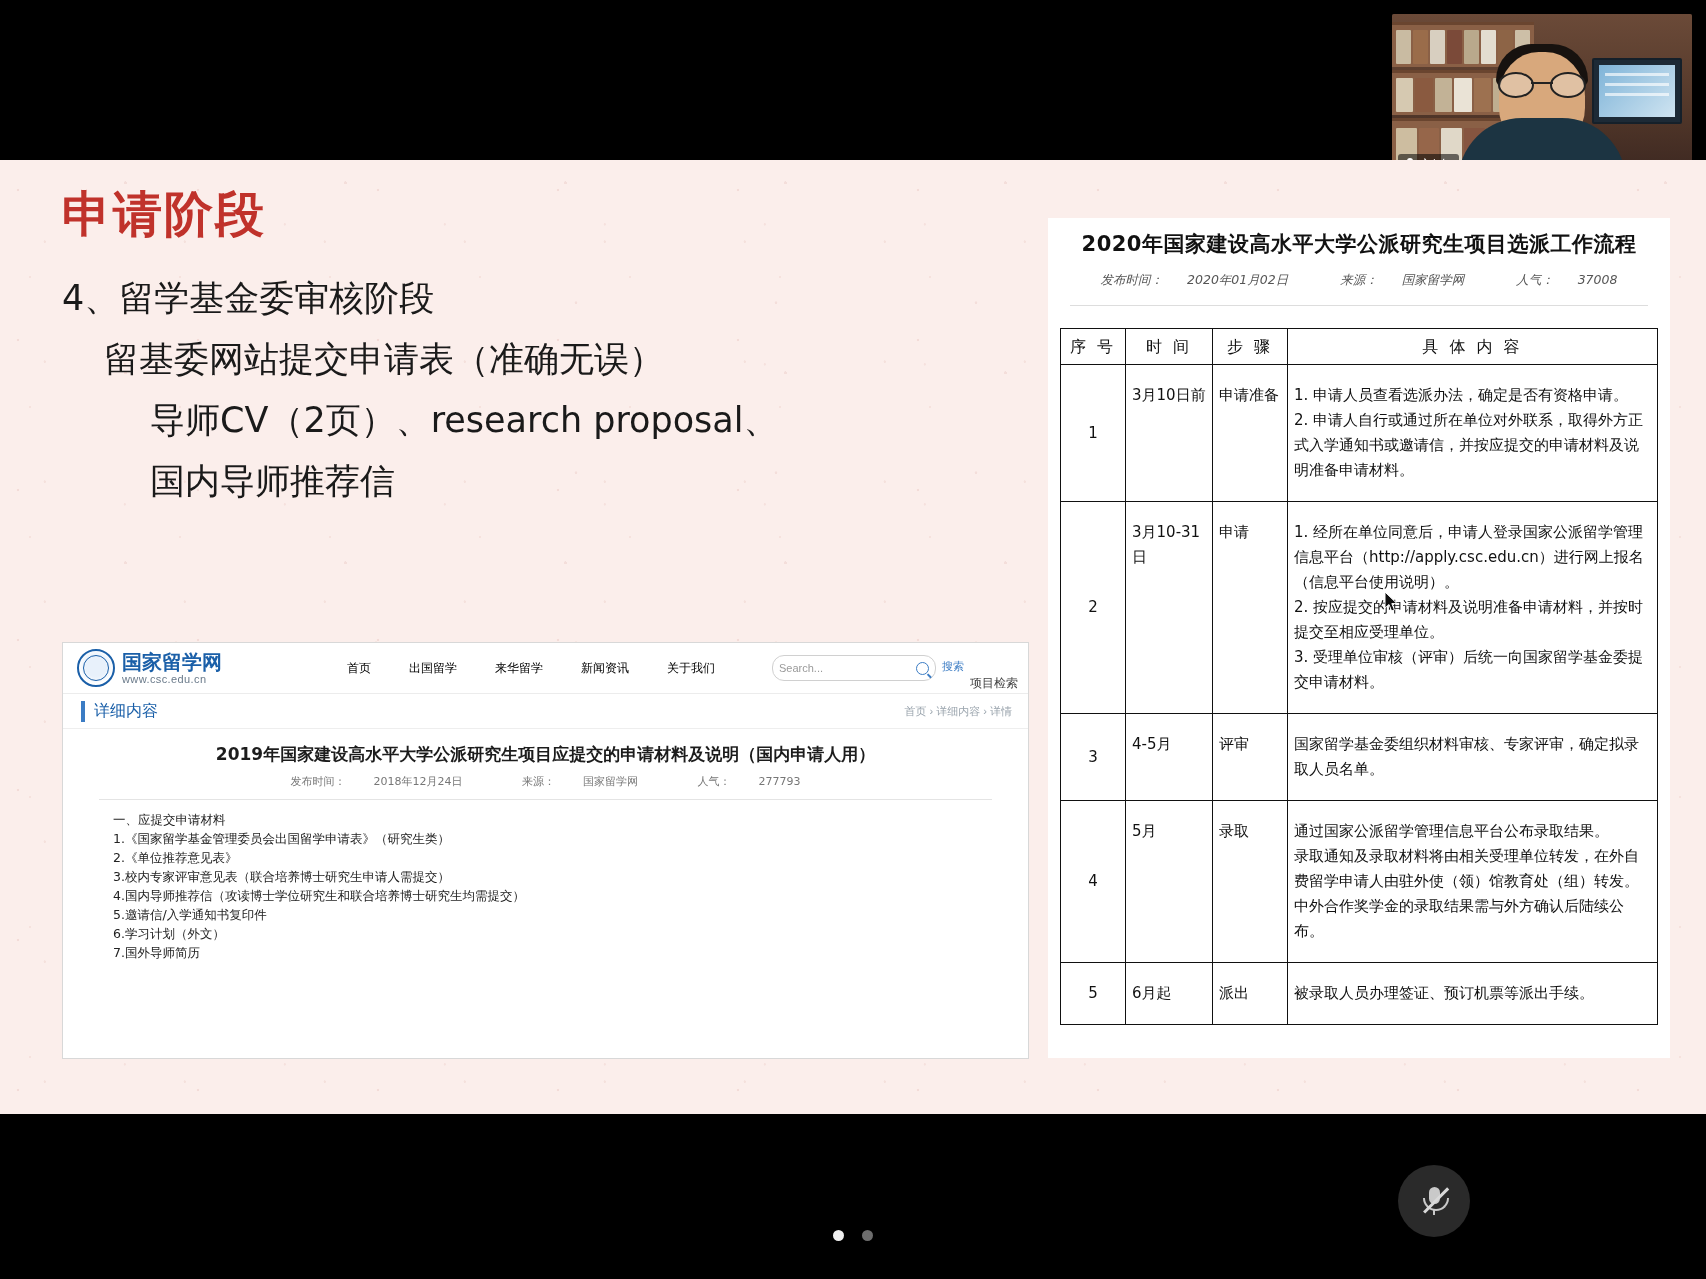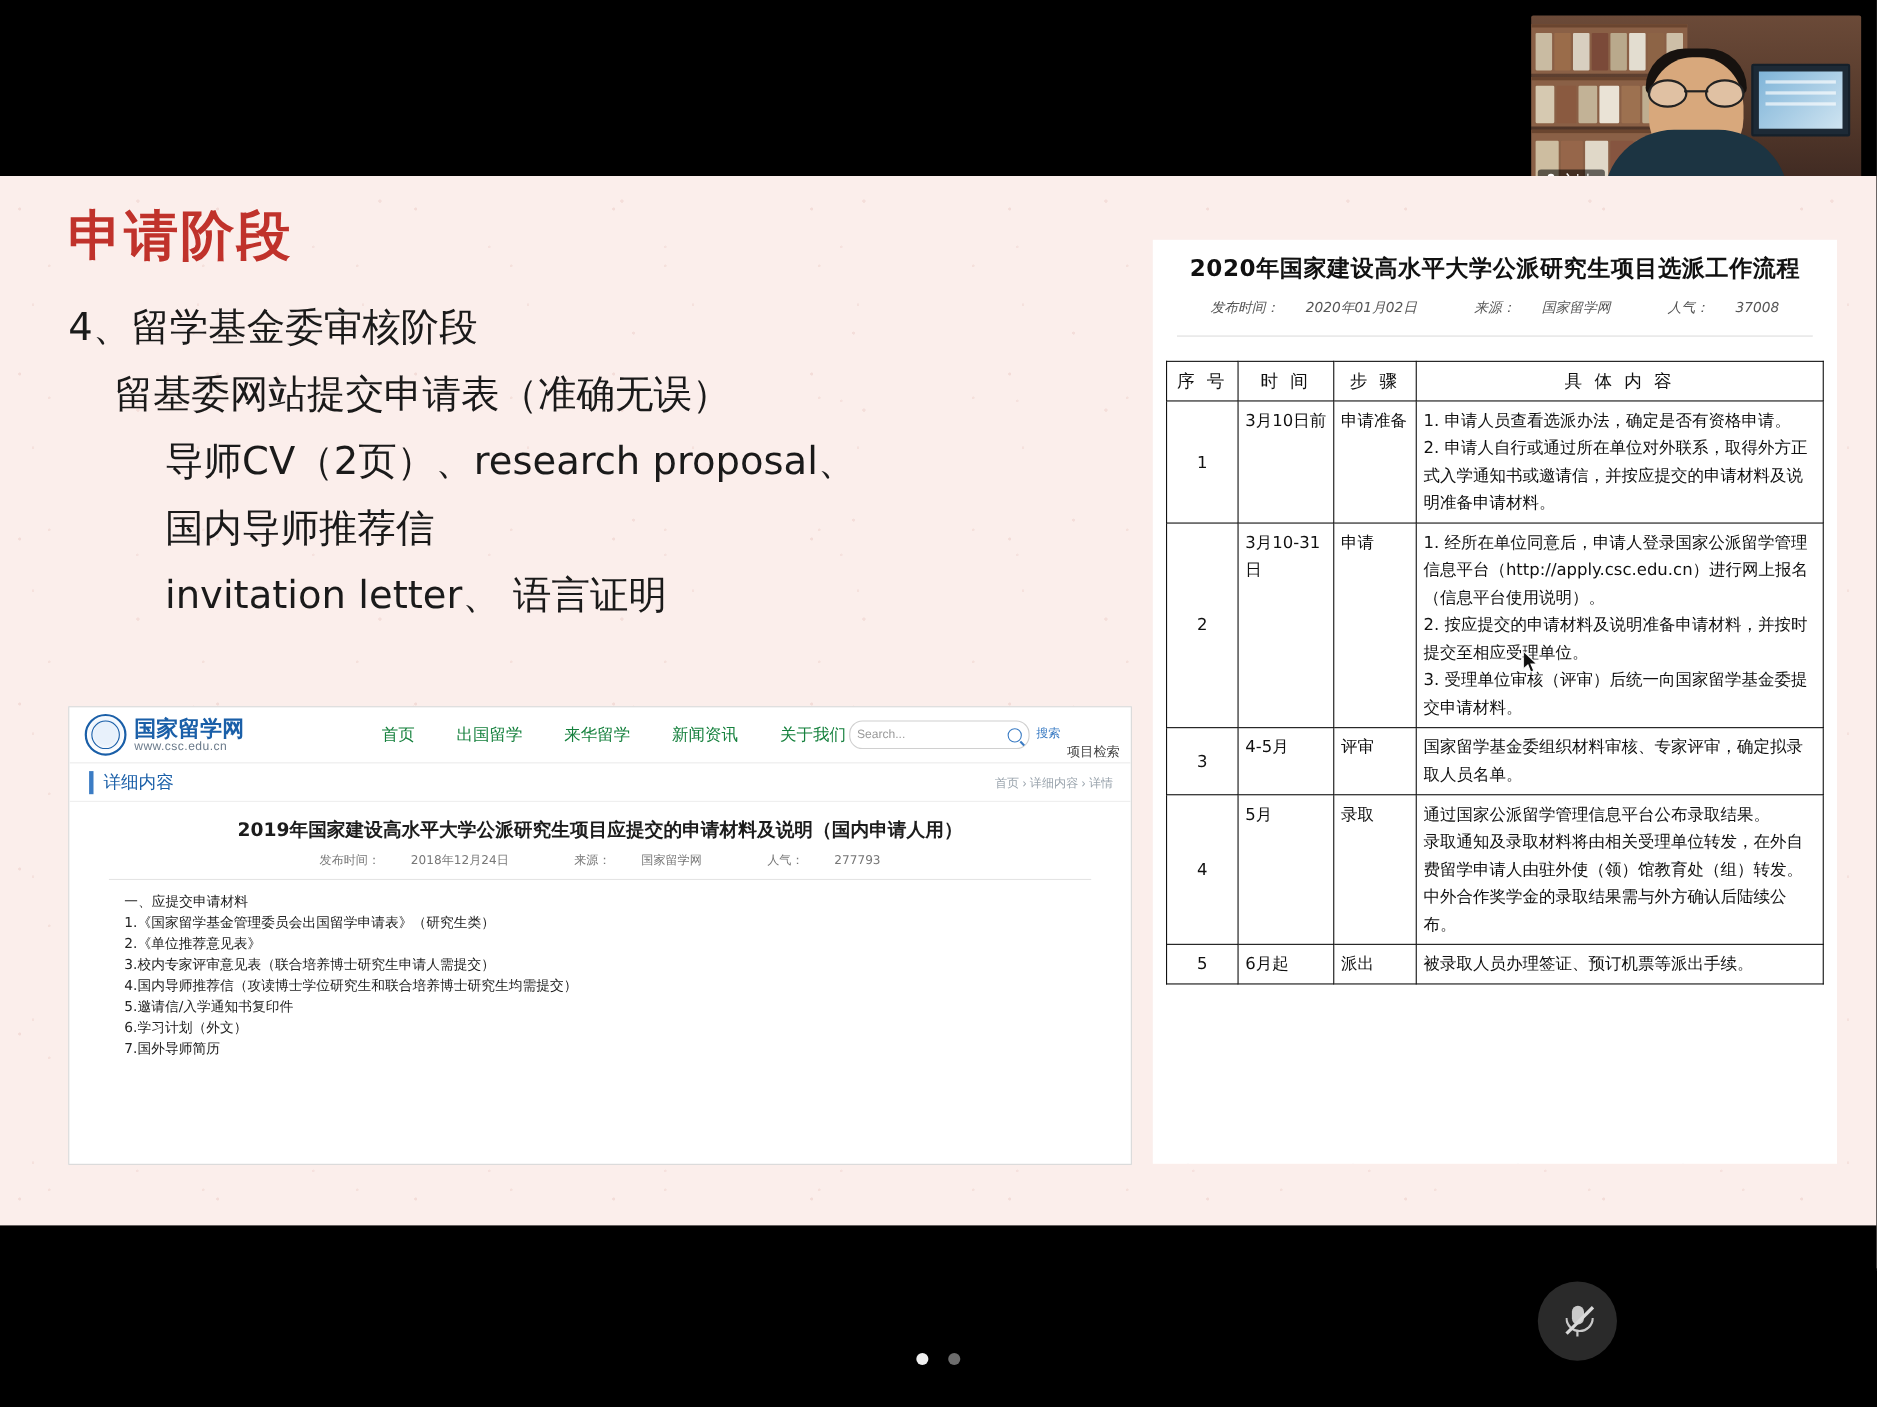--- a/index.html
+++ b/index.html
@@ -279,22 +279,22 @@
   }
   .web-logo-text-en {
     font-size: 11px;
     color: #6a7a8a;
     letter-spacing: .4px;
   }
   .web-menu {
     display: flex;
     gap: 38px;
     font-family: "DejaVu Sans", sans-serif;
-    font-size: 15px;
-    color: #15803d;
+    font-size: 12px;
+    color: #000000;
     margin-left: 20px;
   }
   .web-search {
     position: absolute;
     right: 92px;
     top: 12px;
     width: 150px;
     height: 24px;
     border: 1px solid #d0d0d0;
     border-radius: 12px;
@@ -472,21 +472,21 @@
   }
   table.flow {
     margin: 22px auto 0;
     border-collapse: collapse;
     width: 598px;
     font-family: "DejaVu Sans", sans-serif;
     color: #111;
   }
   table.flow th, table.flow td {
     border: 1px solid #111;
-    padding: 5px 6px;
+    padding: 18px 6px;
     vertical-align: top;
     font-size: 15px;
     line-height: 25px;
     font-weight: normal;
   }
   table.flow th {
     text-align: center;
     font-size: 16px;
     letter-spacing: 3px;
     padding: 5px 2px;
@@ -647,21 +647,20 @@
 
   <div class="slide">
 
     <div class="slide-title">申请阶段</div>
 
     <div class="body-block">
       <div class="body-line">4、留学基金委审核阶段</div>
       <div class="body-line indent">留基委网站提交申请表（准确无误）</div>
       <div class="body-line indent2">导师CV（2页）、research proposal、</div>
       <div class="body-line indent2">国内导师推荐信</div>
-      <div class="body-line indent2">invitation letter、 语言证明</div>
     </div>
 
     <div class="web-card">
 
       <div class="web-nav">
         <div class="web-logo-wrap">
           <div class="web-logo-seal"></div>
           <div>
             <div class="web-logo-text-cn">国家留学网</div>
             <div class="web-logo-text-en">www.csc.edu.cn</div>

